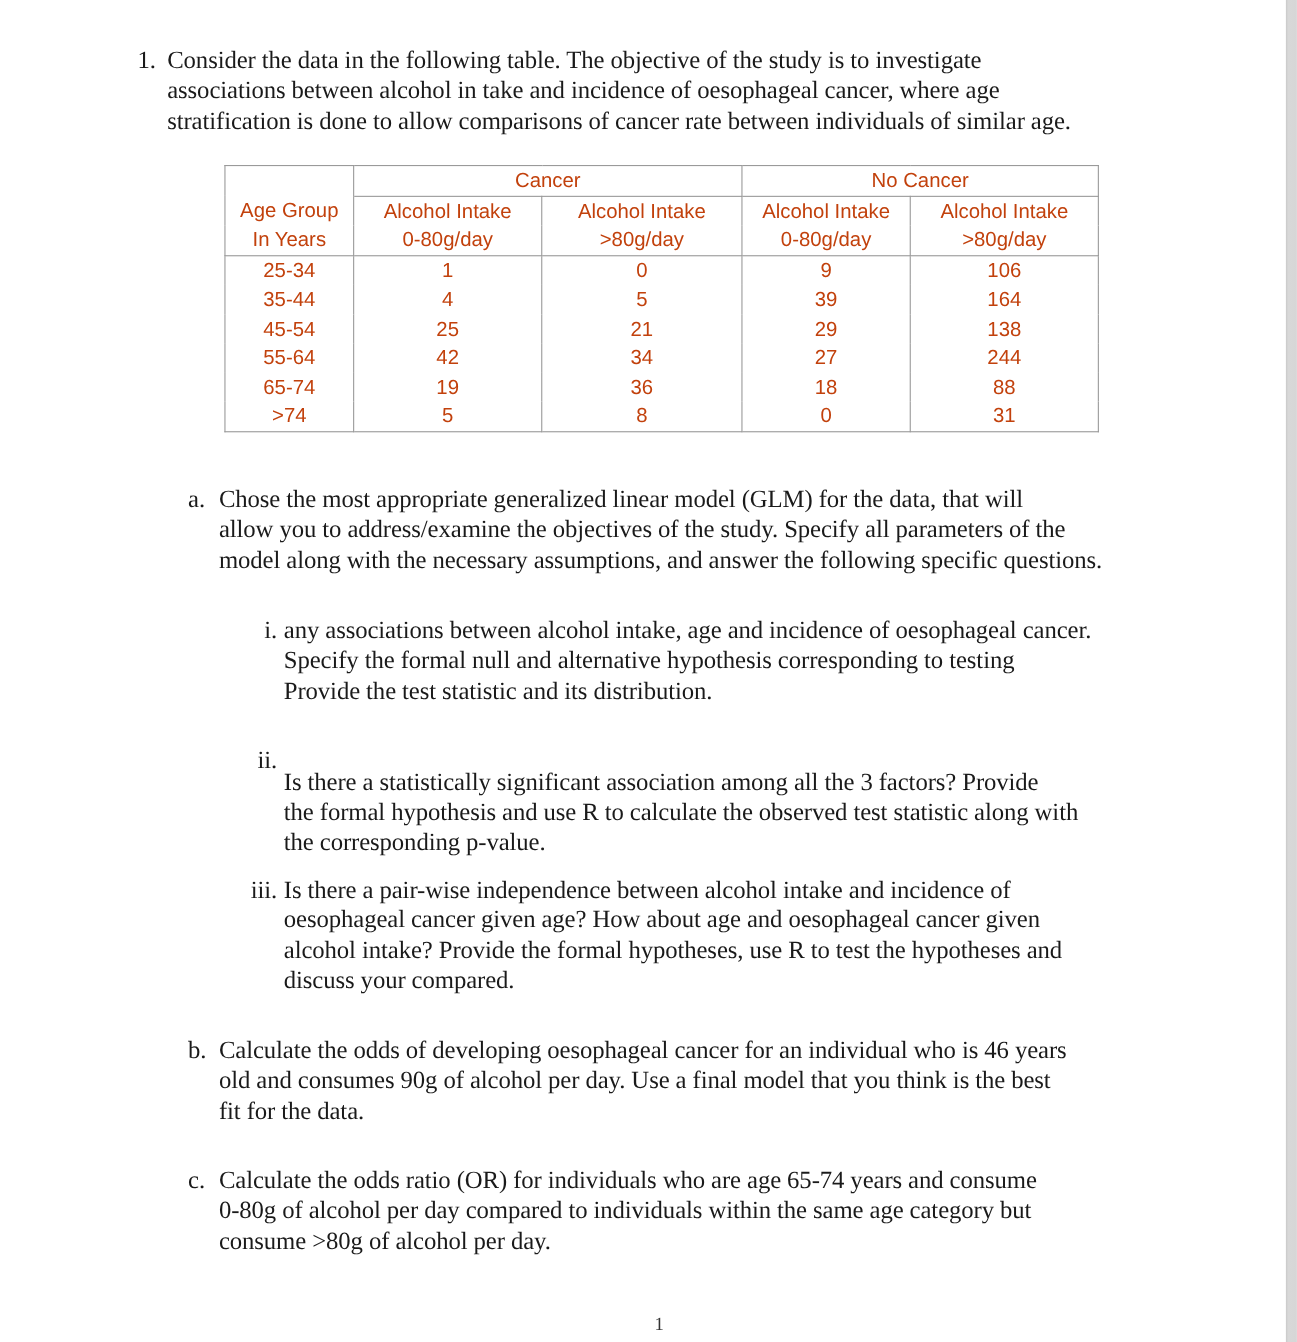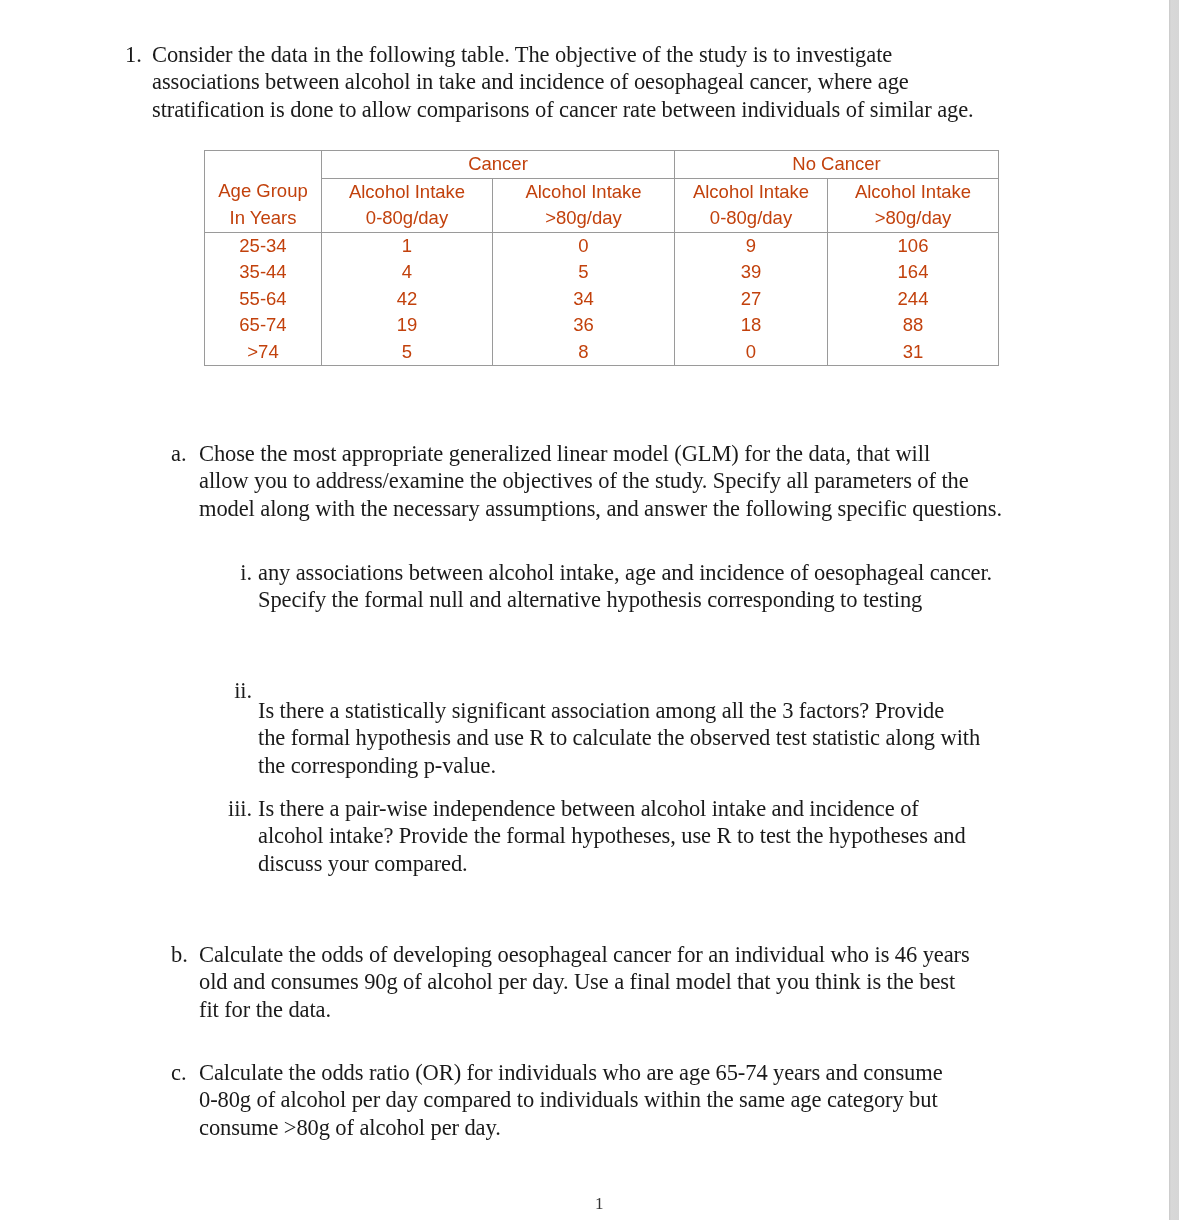--- a/index.html
+++ b/index.html
@@ -87,20 +87,27 @@
     <td class="nob-b">106</td>
   </tr>
   <tr>
     <td class="nob-tb">35-44</td>
     <td class="nob-tb">4</td>
     <td class="nob-tb">5</td>
     <td class="nob-tb">39</td>
     <td class="nob-tb">164</td>
   </tr>
   <tr>
+    <td class="nob-tb">45-54</td>
+    <td class="nob-tb">25</td>
+    <td class="nob-tb">21</td>
+    <td class="nob-tb">29</td>
+    <td class="nob-tb">138</td>
+  </tr>
+  <tr>
     <td class="nob-tb">55-64</td>
     <td class="nob-tb">42</td>
     <td class="nob-tb">34</td>
     <td class="nob-tb">27</td>
     <td class="nob-tb">244</td>
   </tr>
   <tr>
     <td class="nob-tb">65-74</td>
     <td class="nob-tb">19</td>
     <td class="nob-tb">36</td>
@@ -124,36 +131,38 @@
     <span class="line">allow you to address/examine the objectives of the study. Specify all parameters of the</span>
     <span class="line">model along with the necessary assumptions, and answer the following specific questions.</span>
   </div>
 </div>
 
 <div class="para" style="left:200px; top:559px; width:880px;">
   <span class="lbl" style="left:0; top:0; width:52px;">i.</span>
   <div class="txt" style="margin-left:58px;">
     <span class="line">any associations between alcohol intake, age and incidence of oesophageal cancer.</span>
     <span class="line">Specify the formal null and alternative hypothesis corresponding to testing</span>
+    <span class="line">Provide the test statistic and its distribution.</span>
   </div>
 </div>
 
 <div class="para" style="left:200px; top:677px; width:880px;">
   <span class="lbl" style="left:0; top:0; width:52px;">ii.</span>
   <div class="txt" style="margin-left:58px;margin-top:20px;">
     <span class="line">Is there a statistically significant association among all the 3 factors? Provide</span>
     <span class="line">the formal hypothesis and use R to calculate the observed test statistic along with</span>
     <span class="line">the corresponding p-value.</span>
   </div>
 </div>
 
 <div class="para" style="left:200px; top:795px; width:880px;">
   <span class="lbl" style="left:0; top:0; width:52px;">iii.</span>
   <div class="txt" style="margin-left:58px;">
     <span class="line">Is there a pair-wise independence between alcohol intake and incidence of</span>
+    <span class="line">oesophageal cancer given age? How about age and oesophageal cancer given</span>
     <span class="line">alcohol intake? Provide the formal hypotheses, use R to test the hypotheses and</span>
     <span class="line">discuss your compared.</span>
   </div>
 </div>
 
 <div class="para" style="left:171px; top:941px; width:910px;">
   <span class="lbl" style="left:0; top:0;">b.</span>
   <div class="txt" style="margin-left:28px;">
     <span class="line">Calculate the odds of developing oesophageal cancer for an individual who is 46 years</span>
     <span class="line">old and consumes 90g of alcohol per day. Use a final model that you think is the best</span>

